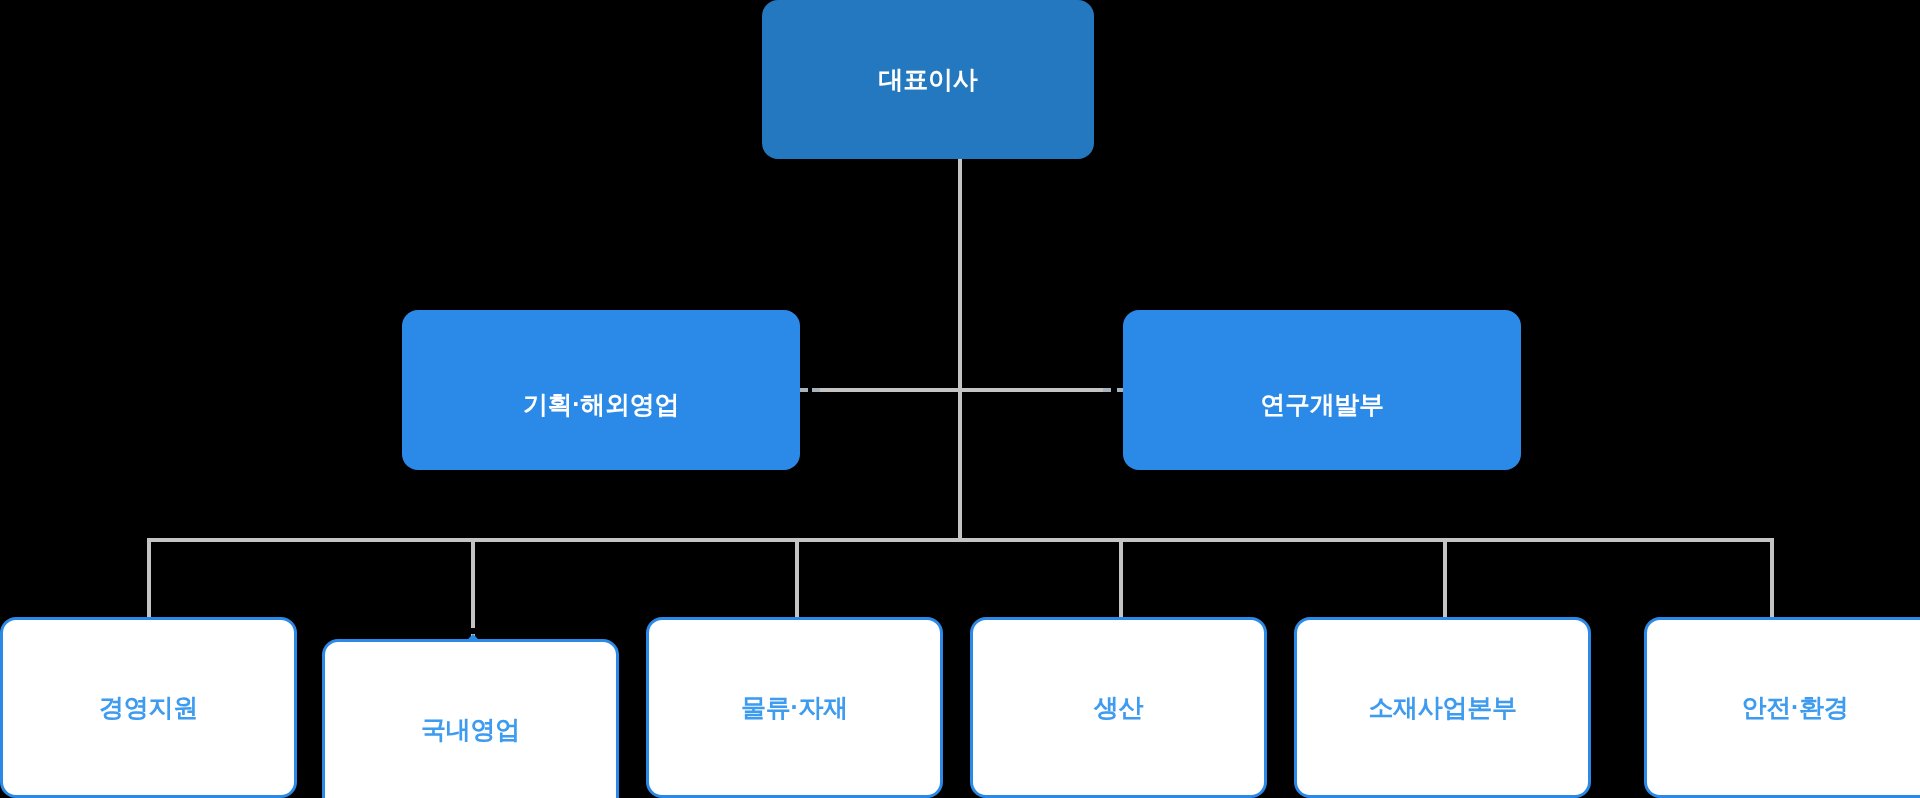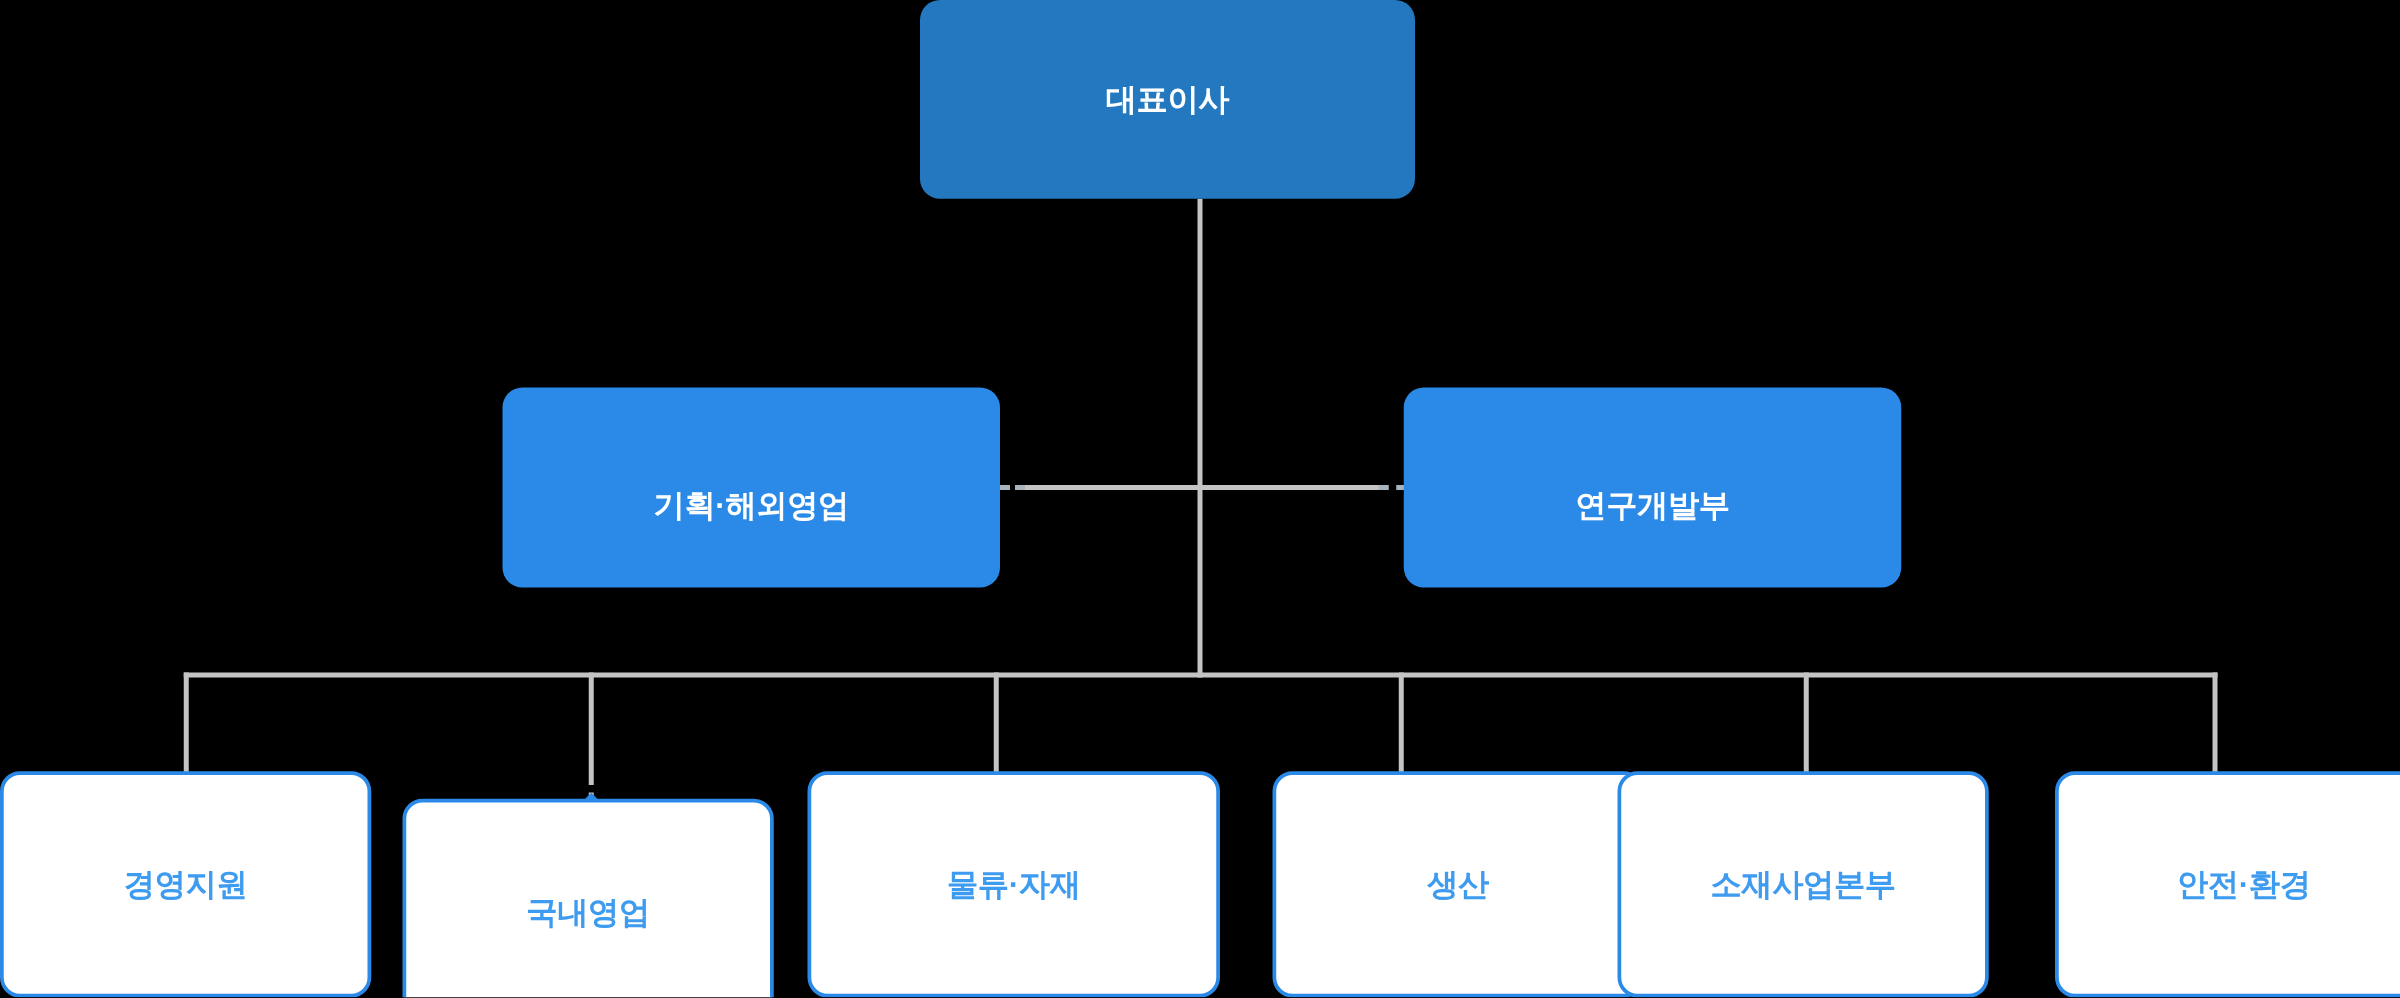--- a/index.html
+++ b/index.html
@@ -136,45 +136,45 @@
 
   <div class="conn-dash-v" style="left:1119px; top:620px; height:22px;"></div>
   <div class="diamond diamond-light" style="left:1114px; top:637px;"></div>
 
   <div class="conn-dash-v" style="left:1443px; top:620px; height:22px;"></div>
   <div class="diamond diamond-light" style="left:1438px; top:637px;"></div>
 
   <div class="conn-dash-v" style="left:1770px; top:620px; height:22px;"></div>
   <div class="diamond diamond-light" style="left:1765px; top:637px;"></div>
 
-  <div class="node node-l1" style="left:736px; top:0px; width:396px; height:159px;">
+  <div class="node node-l1" style="left:762px; top:0px; width:332px; height:159px;">
     <span class="node-label">대표이사</span>
   </div>
 
   <div class="node node-l2" style="left:402px; top:310px; width:398px; height:160px;">
     <span class="node-label">기획·해외영업</span>
   </div>
 
   <div class="node node-l2" style="left:1123px; top:310px; width:398px; height:160px;">
     <span class="node-label">연구개발부</span>
   </div>
 
   <div class="node node-l3" style="left:0px; top:617px; width:297px; height:181px;">
     <span class="node-label">경영지원</span>
   </div>
 
   <div class="node node-l3" style="left:322px; top:639px; width:297px; height:181px;">
     <span class="node-label">국내영업</span>
   </div>
 
-  <div class="node node-l3" style="left:646px; top:617px; width:330px; height:181px;text-align:center;">
+  <div class="node node-l3" style="left:646px; top:617px; width:297px; height:181px;text-align:center;">
     <span class="node-label">물류·자재</span>
   </div>
 
-  <div class="node node-l3" style="left:970px; top:617px; width:297px; height:181px;margin-left:48px;">
+  <div class="node node-l3" style="left:970px; top:617px; width:297px; height:181px;">
     <span class="node-label">생산</span>
   </div>
 
   <div class="node node-l3" style="left:1294px; top:617px; width:297px; height:181px;">
     <span class="node-label">소재사업본부</span>
   </div>
 
   <div class="node node-l3" style="left:1618px; top:617px; width:302px; height:181px;margin-left:26px;">
     <span class="node-label">안전·환경</span>
   </div>

